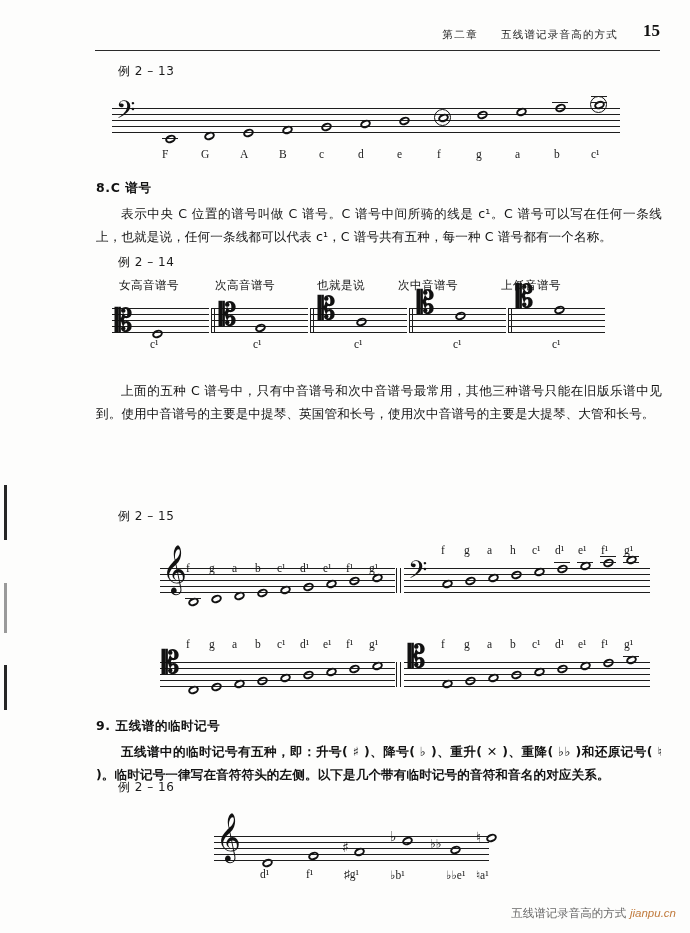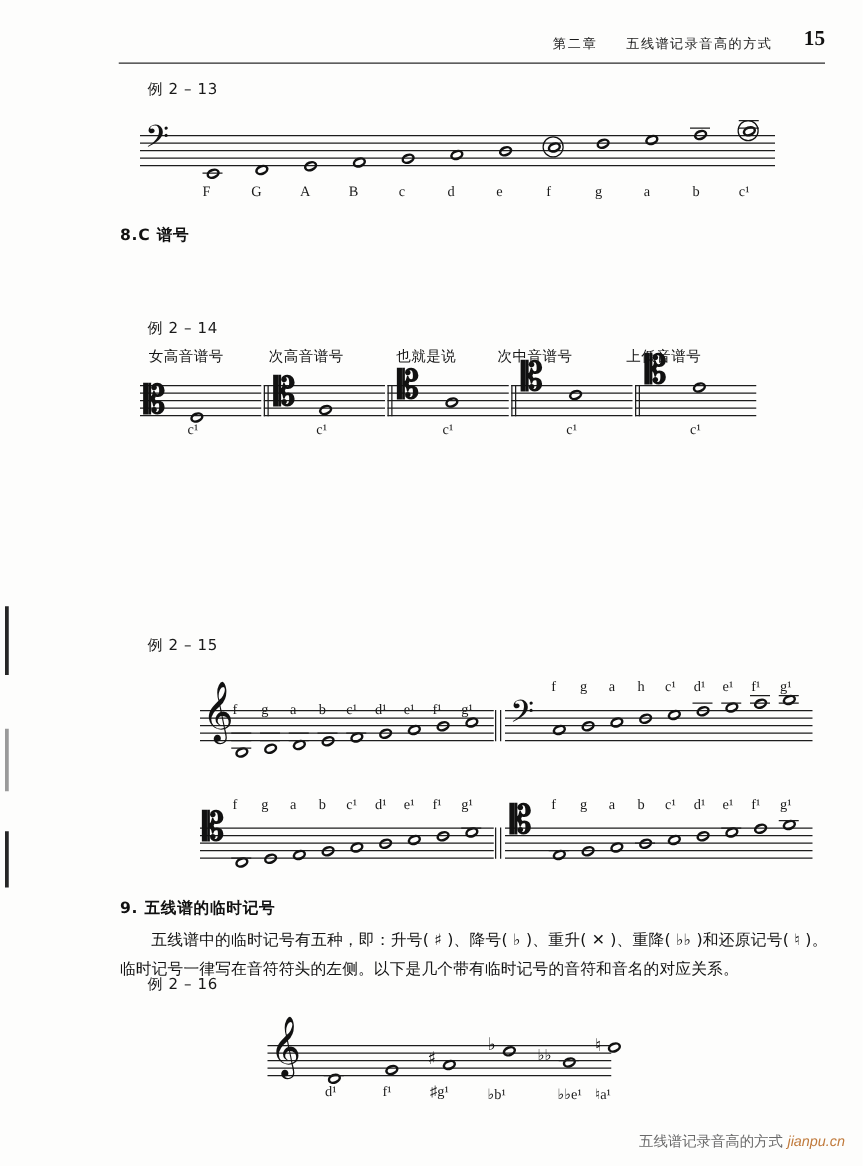--- a/index.html
+++ b/index.html
@@ -161,20 +161,21 @@
     <div class="nlabel" style="left:246px;top:40px;">d</div>
     <div class="nlabel" style="left:285px;top:40px;">e</div>
     <div class="nlabel" style="left:325px;top:40px;">f</div>
     <div class="nlabel" style="left:364px;top:40px;">g</div>
     <div class="nlabel" style="left:403px;top:40px;">a</div>
     <div class="nlabel" style="left:442px;top:40px;">b</div>
     <div class="nlabel" style="left:479px;top:40px;">c¹</div>
   </div>
 
   <div class="secthead" style="left:96px;top:180px;">8.C 谱号</div>
+  <div class="para" style="left:96px;top:202px;width:566px;text-indent:25px;">表示中央 C 位置的谱号叫做 C 谱号。C 谱号中间所骑的线是 c¹。C 谱号可以写在任何一条线上，也就是说，任何一条线都可以代表 c¹，C 谱号共有五种，每一种 C 谱号都有一个名称。</div>
 
   <div class="exlabel" style="left:118px;top:254px;">例 2 – 14</div>
 
   <div class="sys" style="left:112px;top:278px;width:520px;height:80px;">
 
     <div class="ctitle" style="left:7px;top:0px;">女高音谱号</div>
     <div class="ctitle" style="left:103px;top:0px;">次高音谱号</div>
     <div class="ctitle" style="left:205px;top:0px;">也就是说</div>
     <div class="ctitle" style="left:286px;top:0px;">次中音谱号</div>
     <div class="ctitle" style="left:389px;top:0px;">上低音谱号</div>
@@ -236,20 +237,21 @@
         <div class="ln l3"></div>
         <div class="ln l4"></div>
       <div class="barline" style="left:0;top:0;height:25px;"></div>
       <div class="barline" style="left:3px;top:0;height:25px;"></div>
       <div class="clef c" style="left:8px;top:-27px;">𝄡</div>
       <div class="note hollow" style="left:46px;top:-2px;"></div>
       <div class="clabel" style="left:44px;top:30px;">c¹</div>
     </div>
   </div>
 
+  <div class="para" style="left:96px;top:379px;width:566px;text-indent:25px;">上面的五种 C 谱号中，只有中音谱号和次中音谱号最常用，其他三种谱号只能在旧版乐谱中见到。使用中音谱号的主要是中提琴、英国管和长号，使用次中音谱号的主要是大提琴、大管和长号。</div>
 
   <div class="exlabel" style="left:118px;top:508px;">例 2 – 15</div>
 
   <div class="sys" style="left:160px;top:540px;width:500px;height:75px;">
 
     <div class="staff" style="left:0px;top:28px;width:235px;">
       <div class="ln l0"></div>
         <div class="ln l1"></div>
         <div class="ln l2"></div>
         <div class="ln l3"></div>
@@ -388,21 +390,21 @@
     <div class="nlabel" style="left:327px;top:2px;">a</div>
     <div class="nlabel" style="left:350px;top:2px;">b</div>
     <div class="nlabel" style="left:372px;top:2px;">c¹</div>
     <div class="nlabel" style="left:395px;top:2px;">d¹</div>
     <div class="nlabel" style="left:418px;top:2px;">e¹</div>
     <div class="nlabel" style="left:441px;top:2px;">f¹</div>
     <div class="nlabel" style="left:464px;top:2px;">g¹</div>
   </div>
 
   <div class="secthead" style="left:96px;top:718px;">9. 五线谱的临时记号</div>
-  <div class="para" style="left:96px;top:740px;width:566px;text-indent:25px;">五线谱中的临时记号有五种，即：升号( ♯ )、降号( ♭ )、重升( ✕ )、重降( ♭♭ )和还原记号( ♮ )。临时记号一律写在音符符头的左侧。以下是几个带有临时记号的音符和音名的对应关系。</div>
+  <div class="para" style="left:96px;top:740px;width:566px;text-indent:25px;font-weight:bold;">五线谱中的临时记号有五种，即：升号( ♯ )、降号( ♭ )、重升( ✕ )、重降( ♭♭ )和还原记号( ♮ )。临时记号一律写在音符符头的左侧。以下是几个带有临时记号的音符和音名的对应关系。</div>
 
   <div class="exlabel" style="left:118px;top:779px;">例 2 – 16</div>
 
   <div class="sys" style="left:214px;top:820px;width:290px;height:70px;">
     <div class="staff" style="left:0px;top:16px;width:275px;">
       <div class="ln l0"></div>
         <div class="ln l1"></div>
         <div class="ln l2"></div>
         <div class="ln l3"></div>
         <div class="ln l4"></div>

